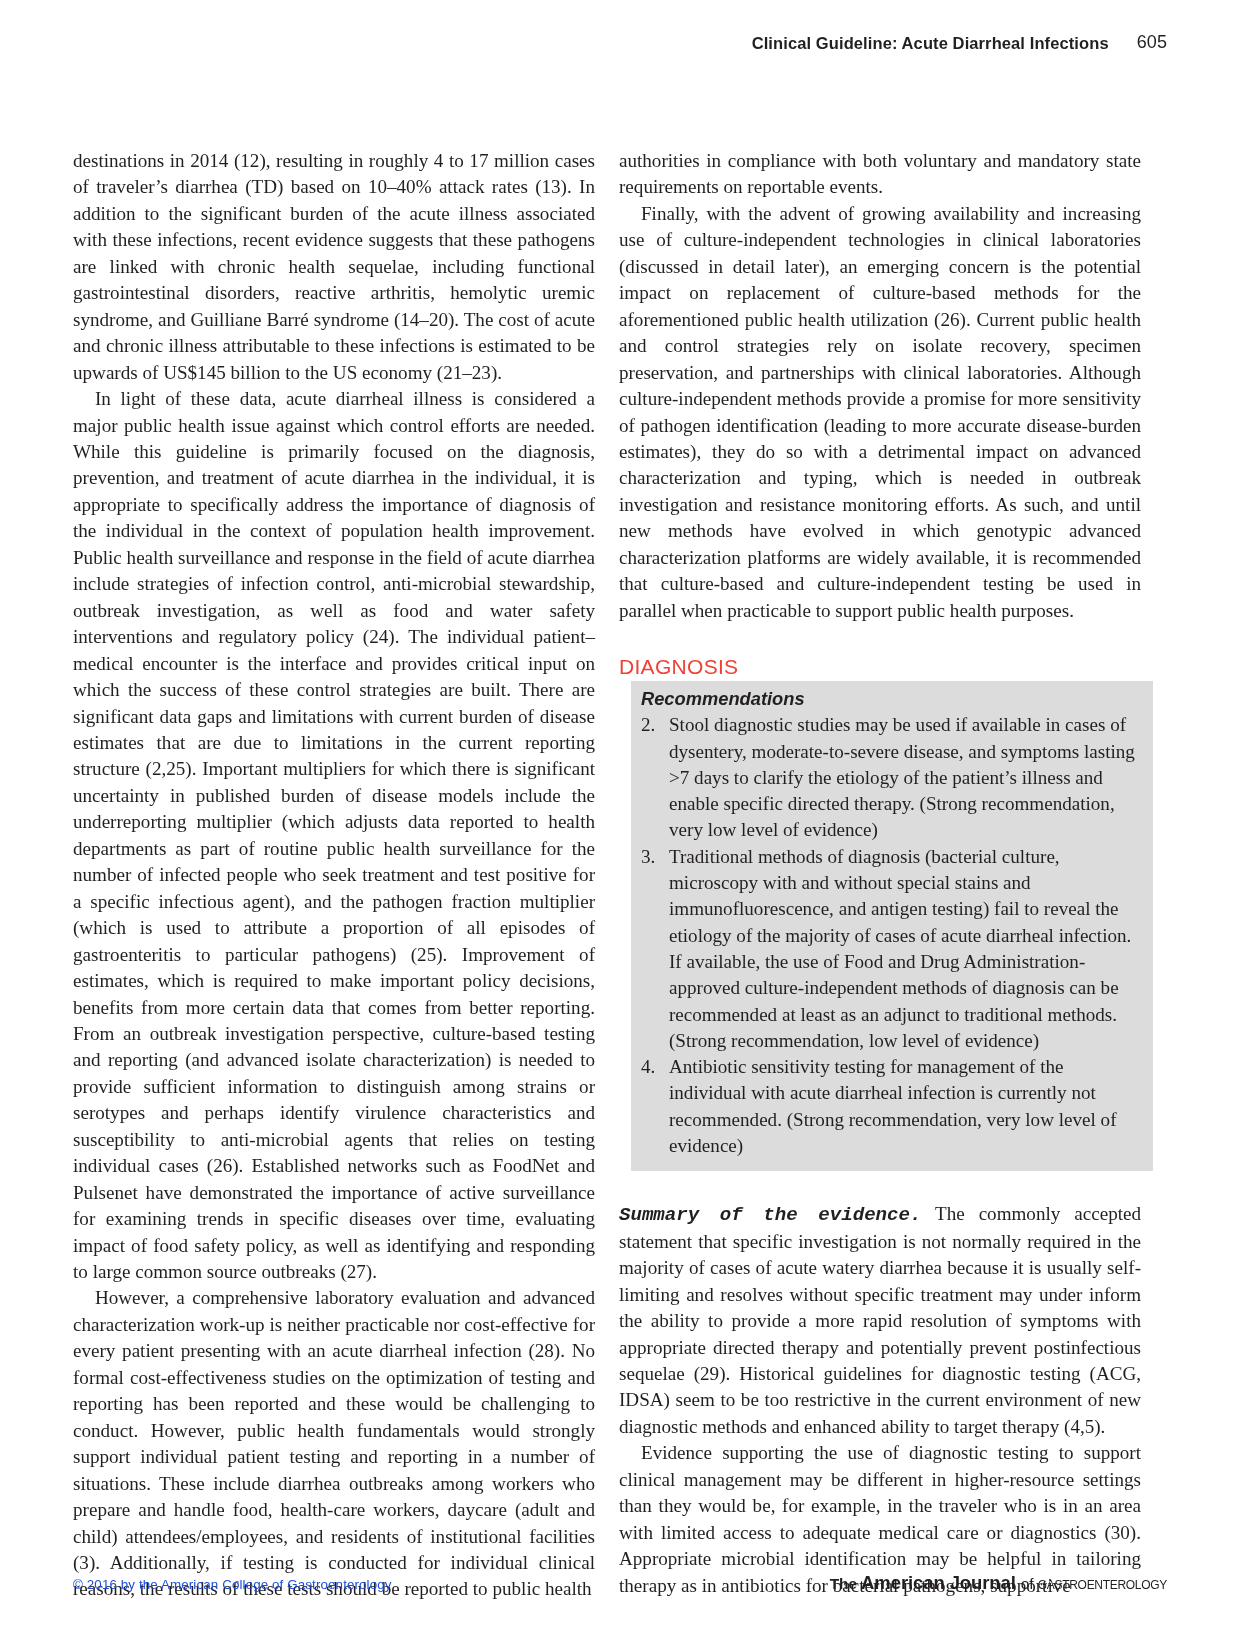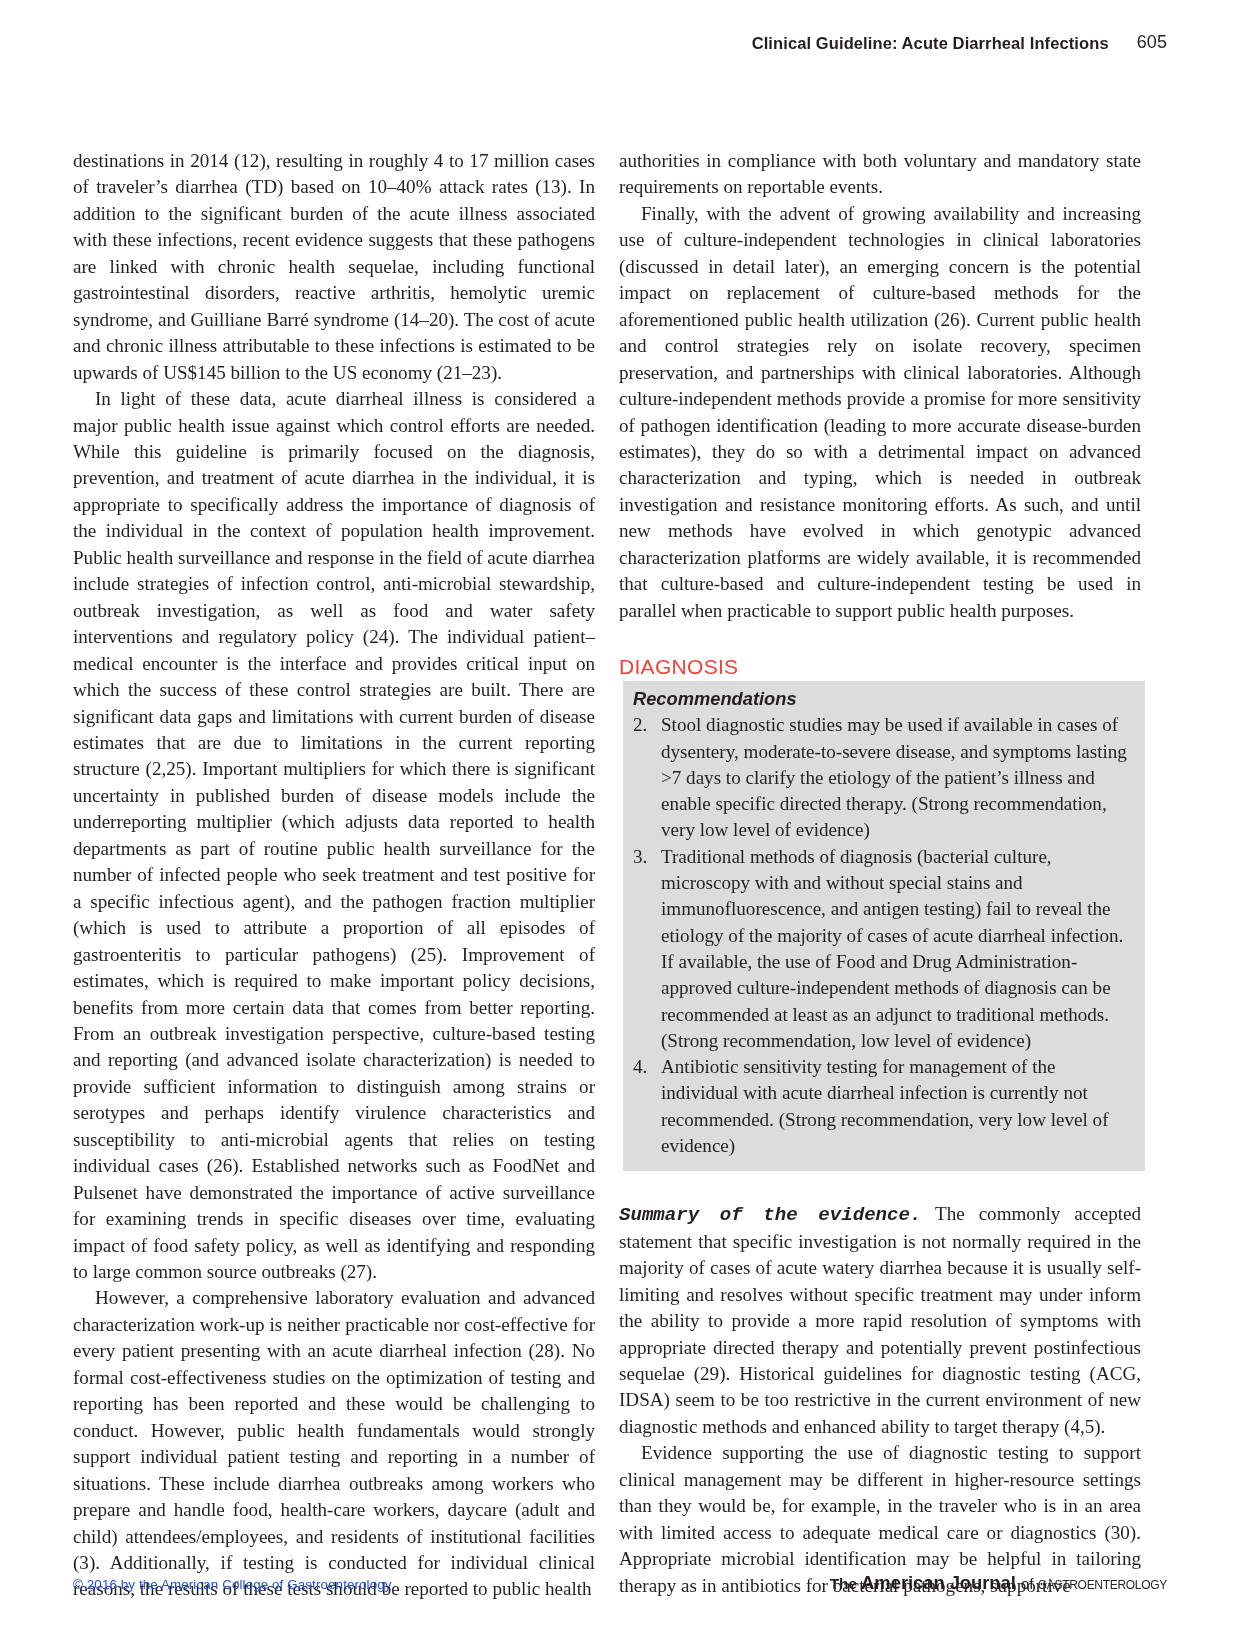--- a/index.html
+++ b/index.html
@@ -78,21 +78,21 @@
     letter-spacing: 0.3px;
     color: #ef4136;
     margin: 31px 0 3px 0;
     line-height: 1.1;
   }
 
   
   .rec-box {
     background: #dcdcdc;
     padding: 6px 10px 12px 10px;
-    margin: 0 0 0 4px;
+    margin: 0 0 0 12px;
     box-sizing: border-box;
     width: 522px;
   }
   .rec-title {
     font-family: "Liberation Sans", "DejaVu Sans", sans-serif;
     font-weight: bold;
     font-style: italic;
     font-size: 18.3px;
     line-height: 24px;
     color: #231f20;

